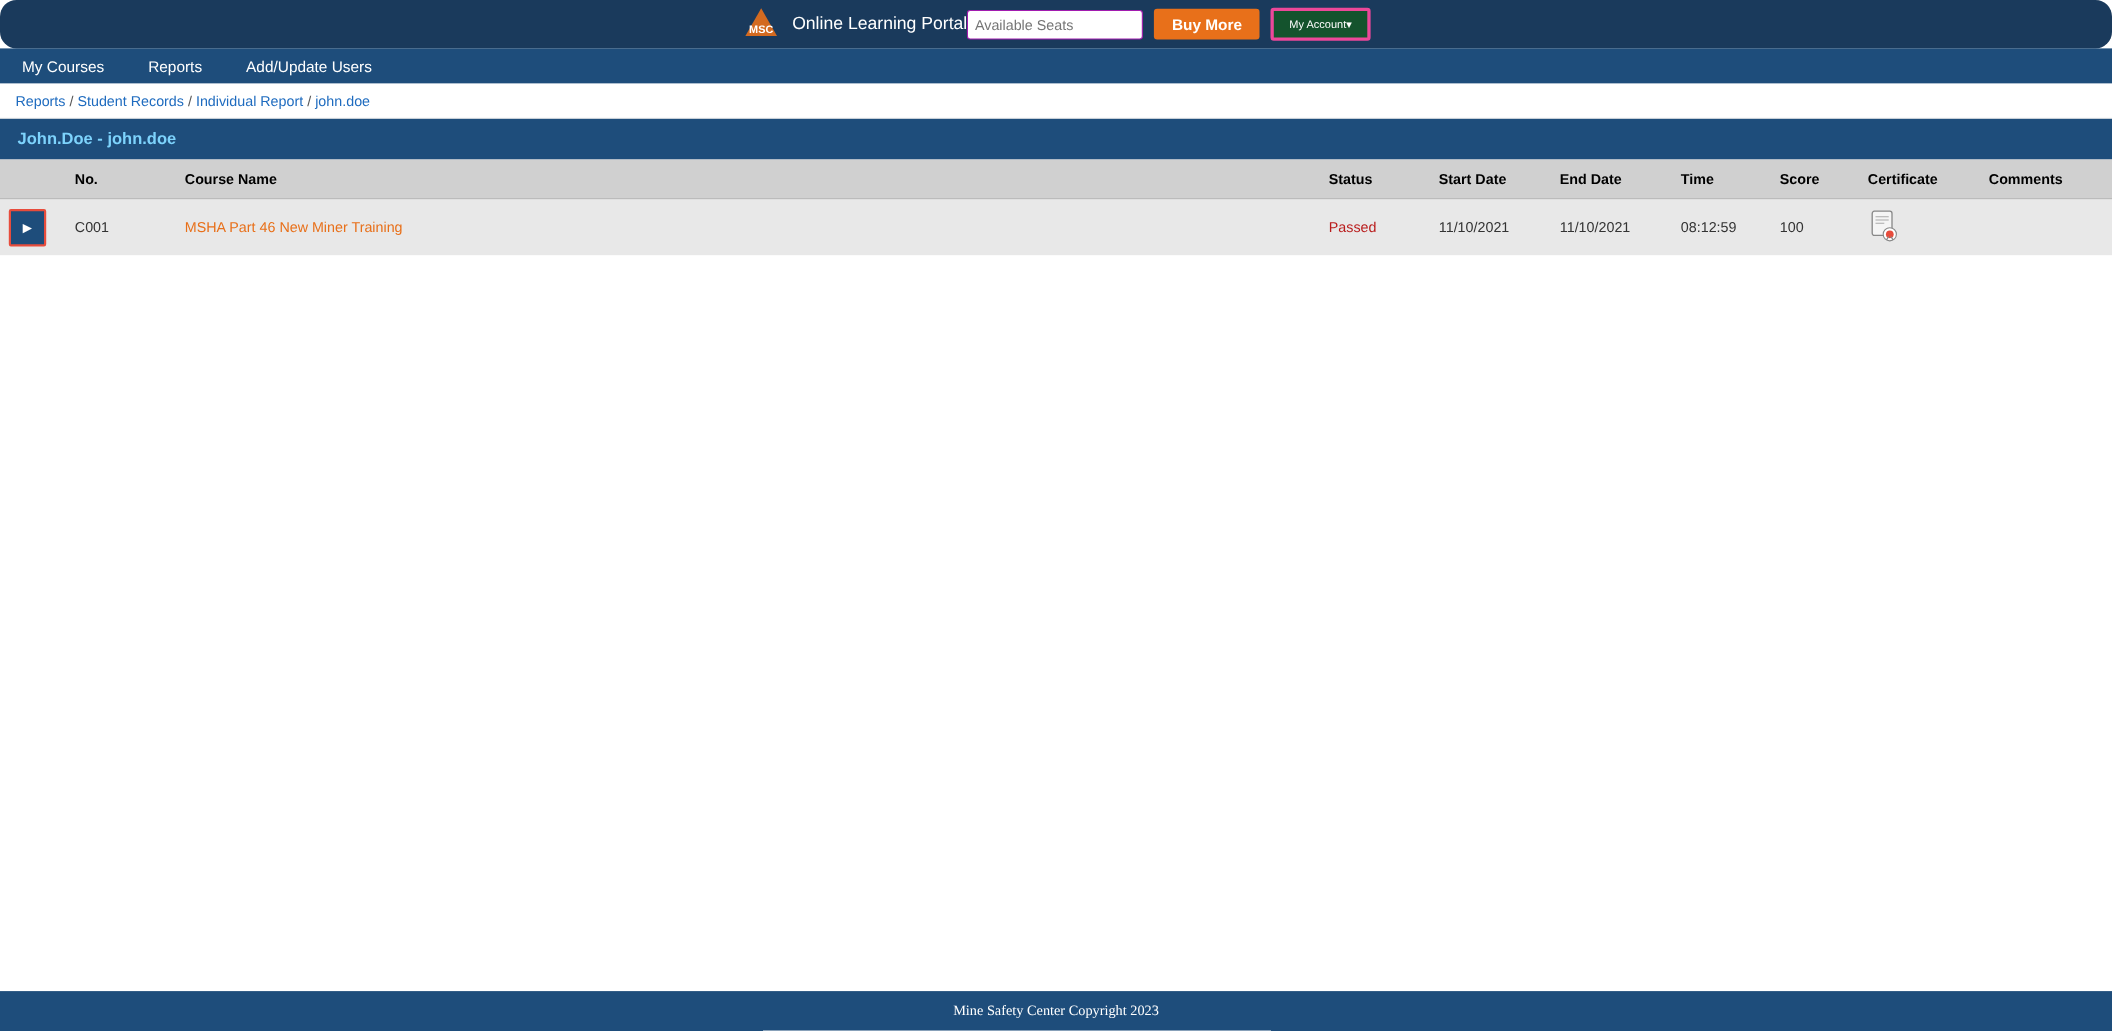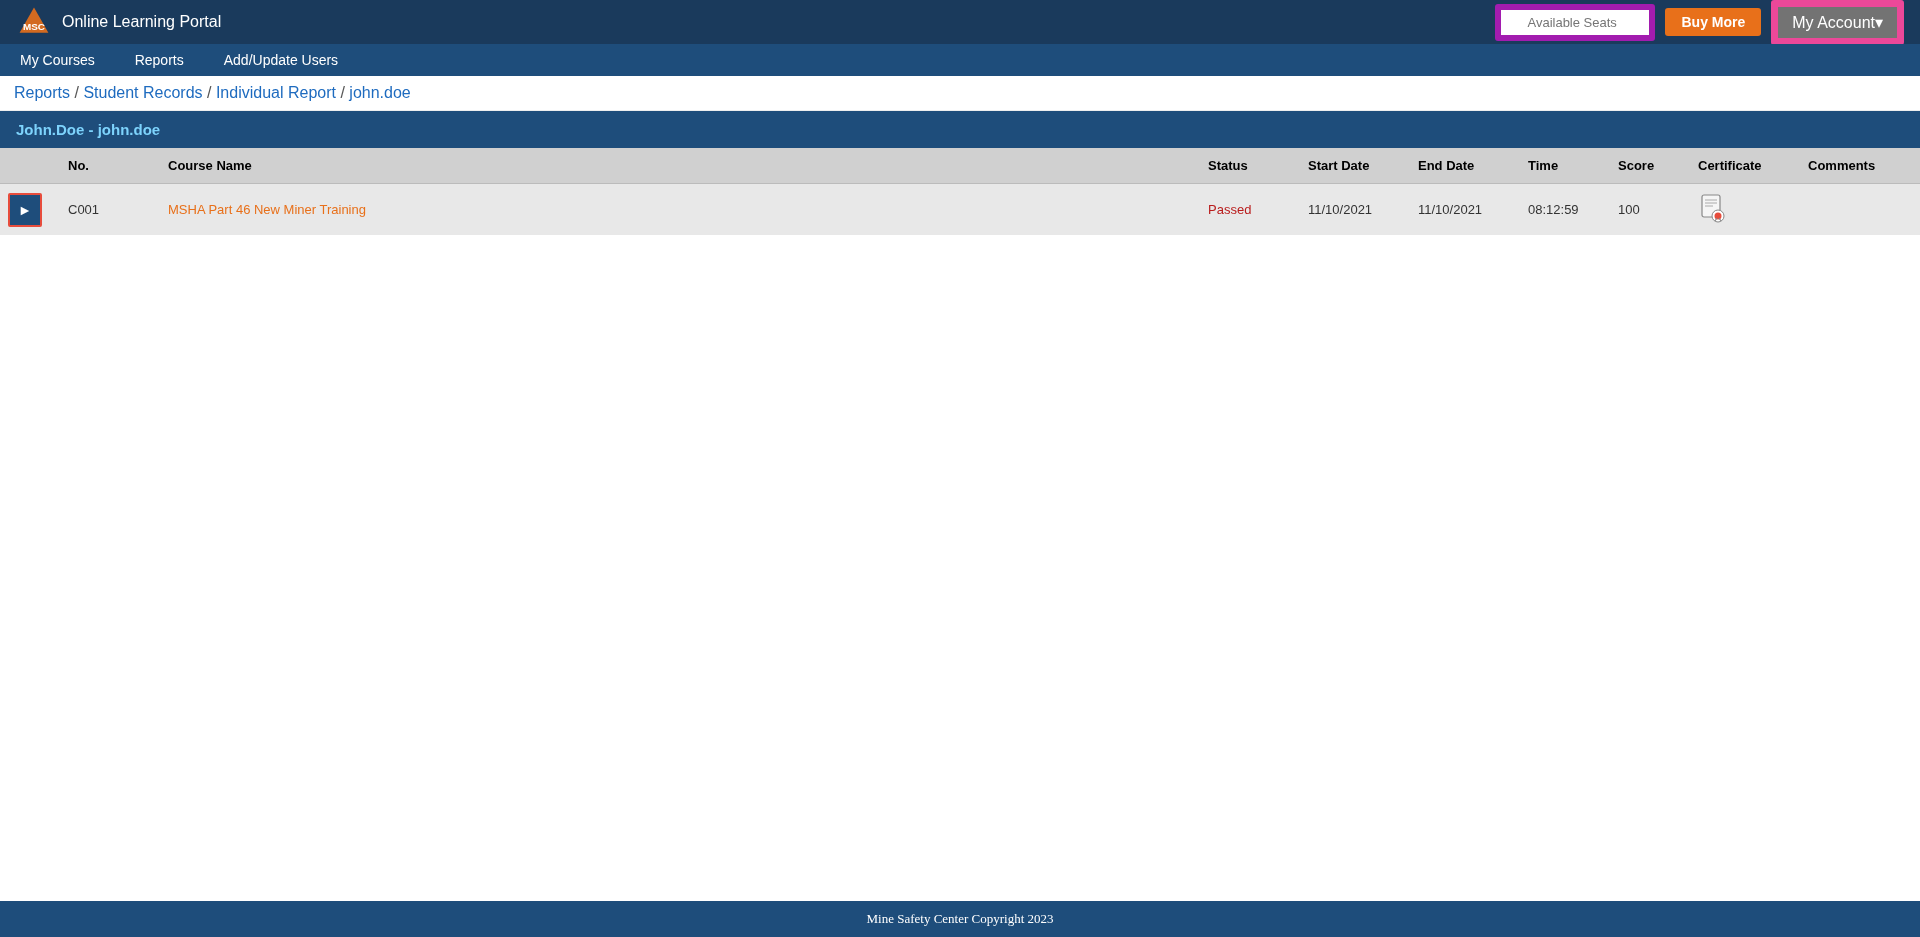--- a/index.html
+++ b/index.html
@@ -3,23 +3,24 @@
   <meta charset="utf-8">
   <style>
     * { margin: 0; padding: 0; box-sizing: border-box; }
     body { font-family: Arial, sans-serif; font-size: 14px; background: #fff; min-height: 937px; display: flex; flex-direction: column; }
 
     
     .top-header {
       background: #1a3a5c;
       display: flex;
       align-items: center;
-      justify-content: space-between;
+      justify-content: center;
       padding: 0 16px;
       height: 44px;
+      border-radius: 15px;
     }
     .logo-area {
       display: flex;
       align-items: center;
       gap: 10px;
     }
     .logo-icon {
       width: 36px;
       height: 36px;
     }
@@ -27,45 +28,45 @@
       color: #fff;
       font-size: 16px;
       font-weight: normal;
     }
     .header-right {
       display: flex;
       align-items: center;
       gap: 10px;
     }
     .available-seats-input {
-      padding: 5px 26px;
-      border: 6px solid #a21caf;
+      padding: 5px 6px;
+      border: 1px solid #a21caf;
       border-radius: 3px;
       font-size: 13px;
       width: 160px;
       background: #fff;
       color: #333;
     }
     .buy-more-btn {
       background: #e8701a;
       color: #fff;
       border: none;
       padding: 6px 16px;
       border-radius: 3px;
       font-size: 14px;
       cursor: pointer;
       font-weight: bold;
     }
     .my-account-btn {
-      background: #737373;
-      color: #fff;
-      border: 7px solid #ec4899;
+      background: #14532d;
+      color: #fff;
+      border: 3px solid #ec4899;
       padding: 6px 14px;
       border-radius: 3px;
-      font-size: 16px;
+      font-size: 10px;
       cursor: pointer;
     }
 
     
     .nav-bar {
       background: #1e4d7b;
       display: flex;
       align-items: stretch;
       height: 32px;
     }
@@ -77,21 +78,21 @@
       cursor: pointer;
       font-size: 14px;
       text-decoration: none;
       border: none;
       background: transparent;
     }
 
     
     .breadcrumb {
       padding: 8px 14px;
-      font-size: 16px;
+      font-size: 13px;
       color: #333;
       background: #fff;
       border-bottom: 1px solid #eee;
     }
     .breadcrumb a {
       color: #1e6bbf;
       text-decoration: none;
     }
     .breadcrumb span { color: #555; }
 

